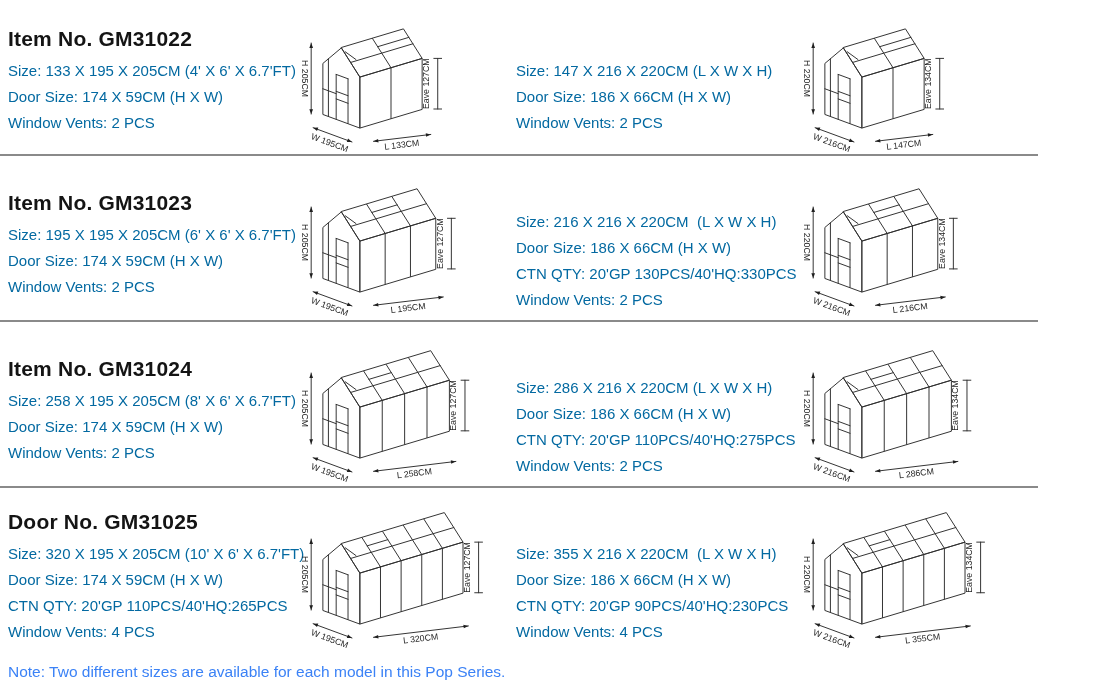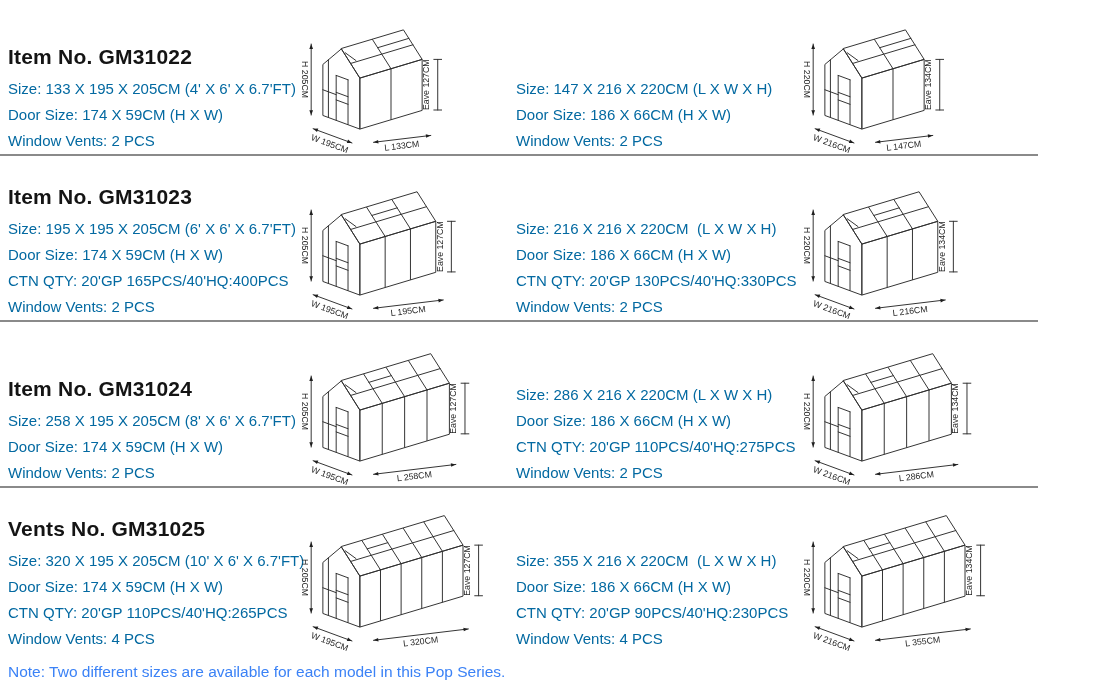--- a/index.html
+++ b/index.html
@@ -1,21 +1,21 @@
 <!DOCTYPE html>
 <html><head>
 <meta charset="utf-8">
 <style>
   html,body{margin:0;padding:0;}
   body{
     width:1100px;height:697px;background:#ffffff;overflow:hidden;
     font-family:"Liberation Sans", sans-serif;color:#3d3d3d;
   }
   .sheet{width:1100px;height:697px;position:relative;}
-  .row{display:flex;align-items:flex-end;box-sizing:border-box;padding:6px 0 0 8px;height:154px;}
+  .row{display:flex;align-items:center;box-sizing:border-box;padding:6px 0 0 8px;height:154px;}
   .row.r2,.row.r3,.row.r4{height:164px;padding-top:12px;border-radius:13px;}
   .divider{height:2px;background:#8a8a8a;width:1038px;}
   .text-left{width:288px;flex:0 0 auto;}
   .item-heading{font-size:21px;font-weight:bold;color:#141414;letter-spacing:0.2px;margin:2px 0 7px 0;}
   .spec-line{font-size:15px;line-height:26px;white-space:pre;color:#0369a1;}
   .draw{width:190px;height:146px;flex:0 0 auto;}
   .draw svg{width:100%;height:100%;display:block;}
   .gap{width:30px;flex:0 0 auto;}
   .text-right{width:278px;flex:0 0 auto;padding-top:33px;box-sizing:border-box;}
   .draw-right{width:198px;}
@@ -114,21 +114,20 @@
         </svg>
       </div>
   </div>
   <div class="divider"></div>
 
   <div class="row r2">
     <div class="text-left">
       <div class="item-heading">Item No. GM31023</div>
       <div class="spec-line">Size: 195 X 195 X 205CM (6' X 6' X 6.7'FT)</div>
       <div class="spec-line">Door Size: 174 X 59CM (H X W)</div>
-      <div class="spec-line">CTN QTY: 20'GP 165PCS/40'HQ:400PCS</div>
       <div class="spec-line">Window Vents: 2 PCS</div>
     </div>
     <div class="draw">
         <svg viewBox="0 0 192 150" xmlns="http://www.w3.org/2000/svg">
           <g stroke="#2f2f2f" stroke-width="1" fill="none" stroke-linejoin="round" stroke-linecap="round">
             <polygon points="26,110 26,58 45,42 64,72 64,124"></polygon>
             <polygon points="45,42 64,72 142,48.6 123,18.6"></polygon>
             <polygon points="64,124 64,72 142,48.6 142,100.6"></polygon>
             <line x1="54.5" y1="57" x2="132.5" y2="33.6"></line>
             <line x1="71" y1="34.2" x2="90" y2="64.2"></line>
@@ -306,21 +305,21 @@
           <text transform="translate(163 70.4) rotate(-90)" text-anchor="middle" font-size="9" fill="#1f1f1f" font-family="Liberation Sans, sans-serif">Eave 134CM</text>
           <text transform="translate(31.950000000000003 142.35) rotate(20.224859431168078)" text-anchor="middle" font-size="9" fill="#1f1f1f" font-family="Liberation Sans, sans-serif">W 216CM</text>
           <text transform="translate(120.32 142.9216) rotate(-6.842773412630945)" text-anchor="middle" font-size="9" fill="#1f1f1f" font-family="Liberation Sans, sans-serif">L 286CM</text>
         </svg>
       </div>
   </div>
   <div class="divider"></div>
 
   <div class="row r4">
     <div class="text-left">
-      <div class="item-heading">Vents No. GM31025</div>
+      <div class="item-heading">Door No. GM31025</div>
       <div class="spec-line">Size: 320 X 195 X 205CM (10' X 6' X 6.7'FT)</div>
       <div class="spec-line">Door Size: 174 X 59CM (H X W)</div>
       <div class="spec-line">CTN QTY: 20'GP 110PCS/40'HQ:265PCS</div>
       <div class="spec-line">Window Vents: 4 PCS</div>
     </div>
     <div class="draw">
         <svg viewBox="0 0 192 150" xmlns="http://www.w3.org/2000/svg">
           <g stroke="#2f2f2f" stroke-width="1" fill="none" stroke-linejoin="round" stroke-linecap="round">
             <polygon points="26,110 26,58 45,42 64,72 64,124"></polygon>
             <polygon points="45,42 64,72 170,40.2 151,10.200000000000003"></polygon>

